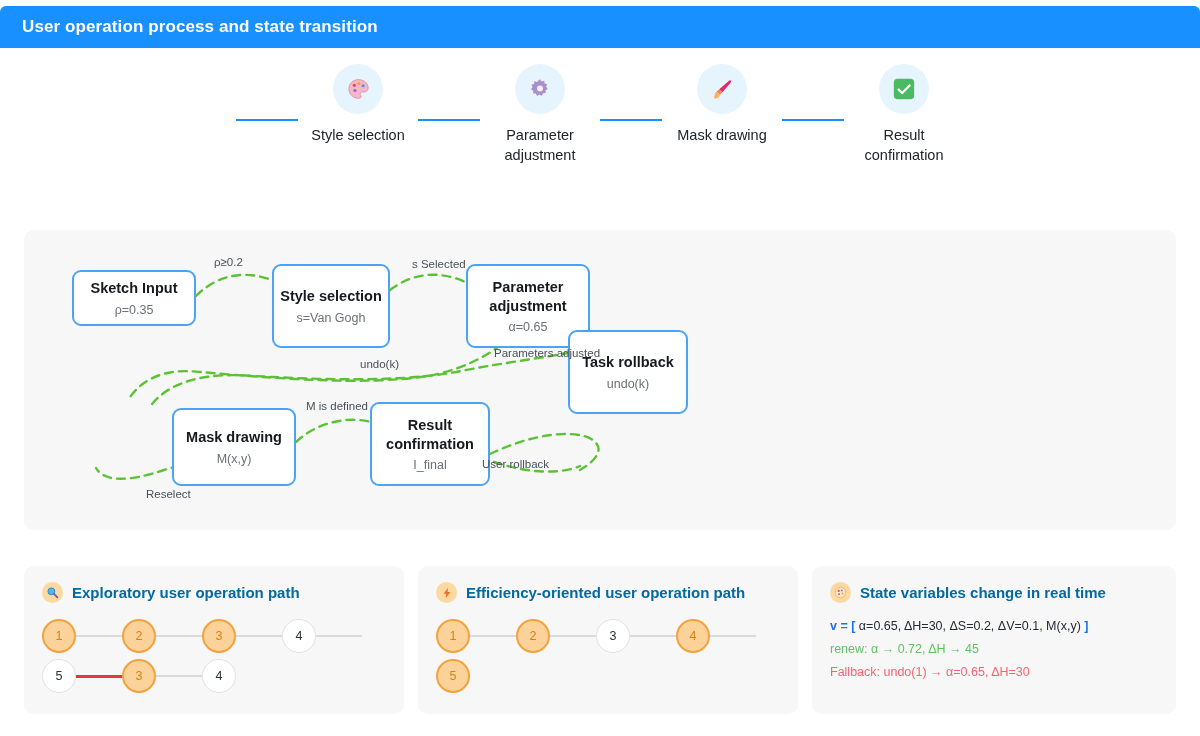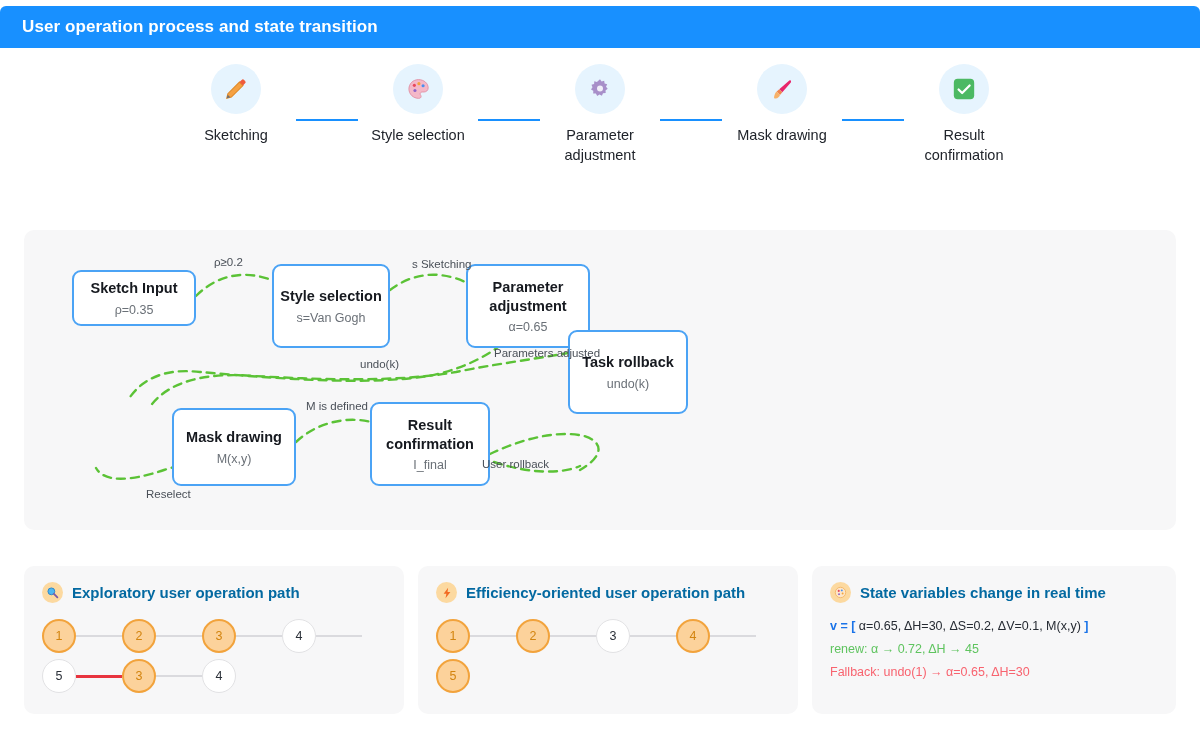--- a/index.html
+++ b/index.html
@@ -111,30 +111,20 @@
 </head>
 <body>
 
 <div class="page">
 
   <div class="header">
     <div class="header-title">User operation process and state transition</div>
   </div>
 
   <div class="steps" id="steps">
-      <div class="step">
-        <div class="step-circle">
-          <svg width="26" height="26" viewBox="0 0 24 24">
-            <path d="M3.5 20.5l1-4.2L15.2 5.6l3.2 3.2L7.7 19.5z" fill="#f5a142" stroke="#e08a28" stroke-width="1"></path>
-            <path d="M15.2 5.6l2-2a1.6 1.6 0 012.3 0l.9.9a1.6 1.6 0 010 2.3l-2 2z" fill="#ef5b3c"></path>
-            <path d="M3.5 20.5l3.3-.8-2.5-2.5z" fill="#6b6f76"></path>
-          </svg>
-        </div>
-        <div class="step-label">Sketching</div>
-      </div>
       <div class="step-conn"></div>
       <div class="step">
         <div class="step-circle">
           <svg width="25" height="25" viewBox="0 0 24 24">
             <path d="M12 2.5c5.2 0 9.3 3.6 9.3 7.9 0 2.7-2.1 4-4.1 4h-1.6c-1.2 0-2 .8-2 1.8 0 .5.2.9.5 1.3.3.4.4.8.4 1.2 0 1.1-.9 1.8-2.3 1.8-5.2 0-9.4-4-9.4-9S6.8 2.5 12 2.5z" fill="#f4b8c8" stroke="#e08a9f" stroke-width=".8"></path>
             <circle cx="8" cy="8" r="1.5" fill="#e8475a"></circle>
             <circle cx="12.4" cy="6.4" r="1.5" fill="#f2a33c"></circle>
             <circle cx="16.4" cy="8.4" r="1.5" fill="#4a8ff0"></circle>
             <circle cx="8.6" cy="13" r="1.5" fill="#8e63c8"></circle>
           </svg>
@@ -208,21 +198,21 @@
           <div class="node-title">Mask drawing</div>
           <div class="node-sub">M(x,y)</div>
         </div>
         <div class="node" style="left: 346px; top: 172px; width: 120px; height: 84px;">
           <div class="node-title">Result confirmation</div>
           <div class="node-sub">I_final</div>
         </div>
       </div>
     <div id="edge-labels">
         <div class="edge-label" style="left: 190px; top: 26px;">ρ≥0.2</div>
-        <div class="edge-label" style="left: 388px; top: 28px;">s Sketching</div>
+        <div class="edge-label" style="left: 388px; top: 28px;">s Selected</div>
         <div class="edge-label" style="left: 336px; top: 128px;">undo(k)</div>
         <div class="edge-label" style="left: 470px; top: 117px;">Parameters adjusted</div>
         <div class="edge-label" style="left: 282px; top: 170px;">M is defined</div>
         <div class="edge-label" style="left: 458px; top: 228px;">User rollback</div>
         <div class="edge-label" style="left: 122px; top: 258px;">Reselect</div>
       </div>
   </div>
 
   <div class="cards">
 

